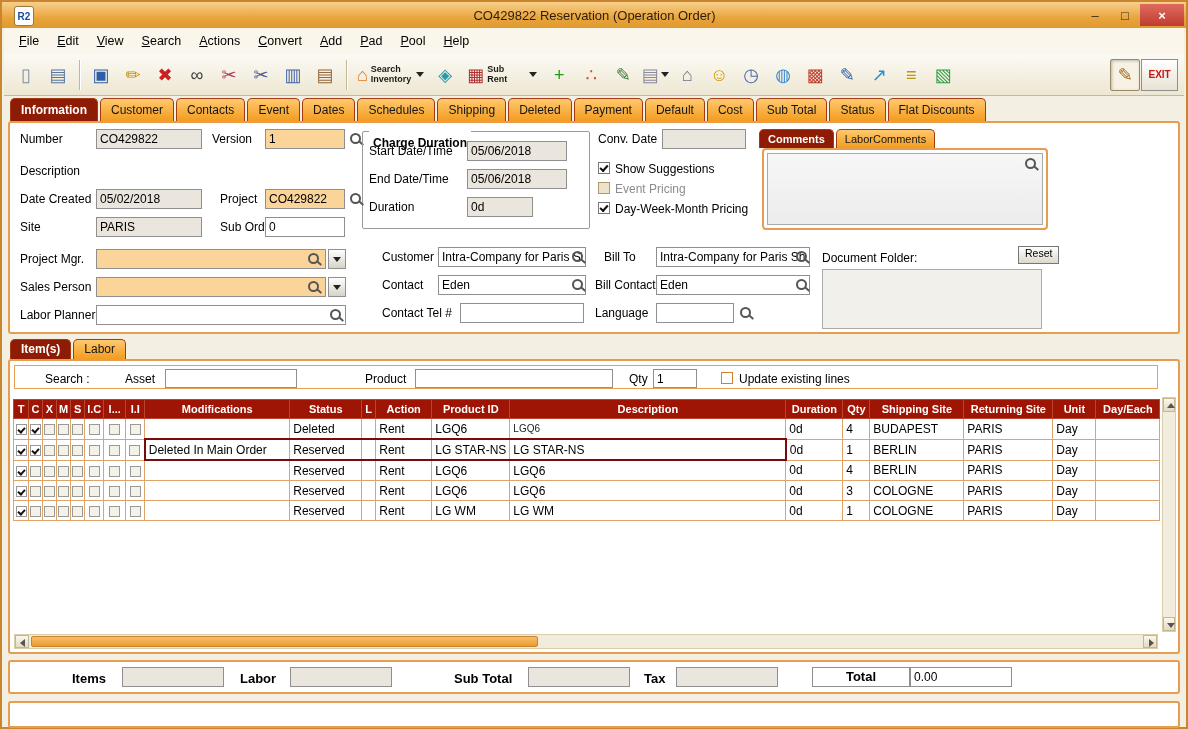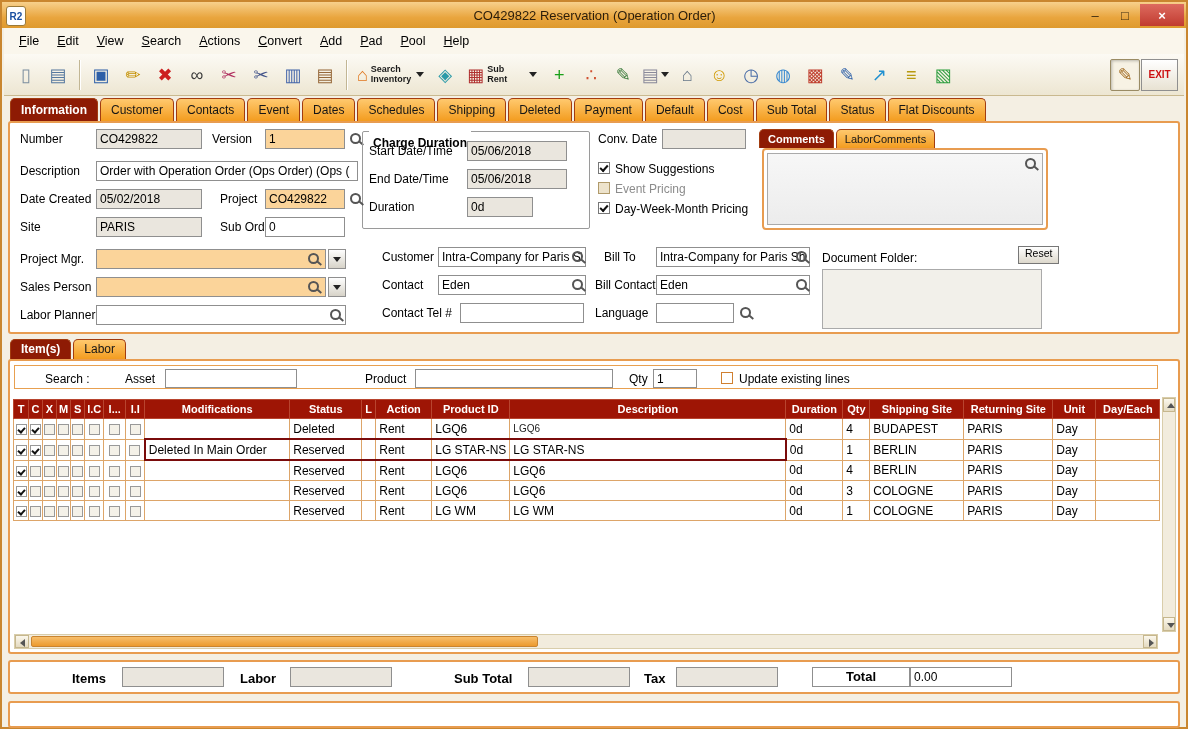--- a/index.html
+++ b/index.html
@@ -1,21 +1,21 @@
 <!DOCTYPE html>
 <html><head>
 <meta charset="utf-8">
 <style>
   html,body{margin:0;padding:0}
   body{width:1188px;height:729px;position:relative;font-family:"Liberation Sans",sans-serif;font-size:12px;color:#000;background:#F4EFE3;overflow:hidden}
   .frame{position:absolute;inset:0;border:2px solid #C9862F;box-sizing:border-box;background:#F4EFE3}
 
   
   .titlebar{position:absolute;left:0;top:0;right:0;height:26px;background:linear-gradient(#F7D08C,#E9A53E 60%,#DE9A2E);display:flex;align-items:center}
-  .app-logo{width:18px;height:18px;margin:2px 6px 0 4px;background:#fff;border:1px solid #9a7a3a;border-radius:3px;font-size:10px;font-weight:bold;color:#1a4fa0;display:flex;align-items:center;justify-content:center;z-index:2}
+  .app-logo{width:18px;height:18px;margin:2px 6px 0 12px;background:#fff;border:1px solid #9a7a3a;border-radius:3px;font-size:10px;font-weight:bold;color:#1a4fa0;display:flex;align-items:center;justify-content:center;z-index:2}
   .title-text{position:absolute;left:1px;right:0;text-align:center;font-size:13px;color:#2b1d0a}
   .win-controls{margin-left:auto;display:flex;height:22px;align-items:stretch;z-index:2;margin-right:2px;margin-top:0}
   .win-btn{min-width:30px;display:flex;align-items:center;justify-content:center;font-size:13px;color:#3a2a10;cursor:pointer}
   .win-btn.close{min-width:44px;background:linear-gradient(#DD6B5F,#C13B30);color:#fff;font-weight:bold}
 
   
   .menubar{position:absolute;left:2px;right:2px;top:26px;height:26px;background:#FAF6EC;border-bottom:1px solid #D8CCA8;display:flex;align-items:center;padding-left:6px}
   .menu-item{display:inline-block;padding:3px 9px;font-size:12.5px;cursor:pointer}
   .menu-item::first-letter{text-decoration:underline}
 
@@ -276,21 +276,20 @@
     <div style="position:absolute;left:749px;top:6px;display:flex;align-items:flex-end" id="comments-tabs">
         <div class="tab selected" style="height: 18px; line-height: 18px; font-size: 11px; padding: 0px 8px;">Comments</div>
         <div class="tab" style="height: 18px; line-height: 18px; font-size: 11px; padding: 0px 8px;">LaborComments</div>
       </div>
     <div class="commentsbox" style="left:752px;top:25px;width:282px;height:78px">
       <div class="commentsinner"></div>
       <div class="mag" style="right:8px;top:7px;left:auto"></div>
     </div>
 
     <div class="fl" style="left:10px;top:41px">Description</div>
-    <input class="fi" style="left: 86px; top: 38px; width: 262px;" value="Order with Operation Order (Ops Order) (Ops (">
 
     <div class="fl" style="left:10px;top:69px">Date Created</div>
     <input class="fi ro" style="left: 86px; top: 66px; width: 106px;" readonly="" value="05/02/2018">
 
     <div class="fl" style="left:210px;top:69px">Project</div>
     <input class="fi tan" style="left: 255px; top: 66px; width: 80px;" value="CO429822">
     <div class="mag" style="left:339px;top:69px"></div>
 
     <div class="fl" style="left:10px;top:97px">Site</div>
     <input class="fi ro" style="left: 86px; top: 94px; width: 106px;" readonly="" value="PARIS">

